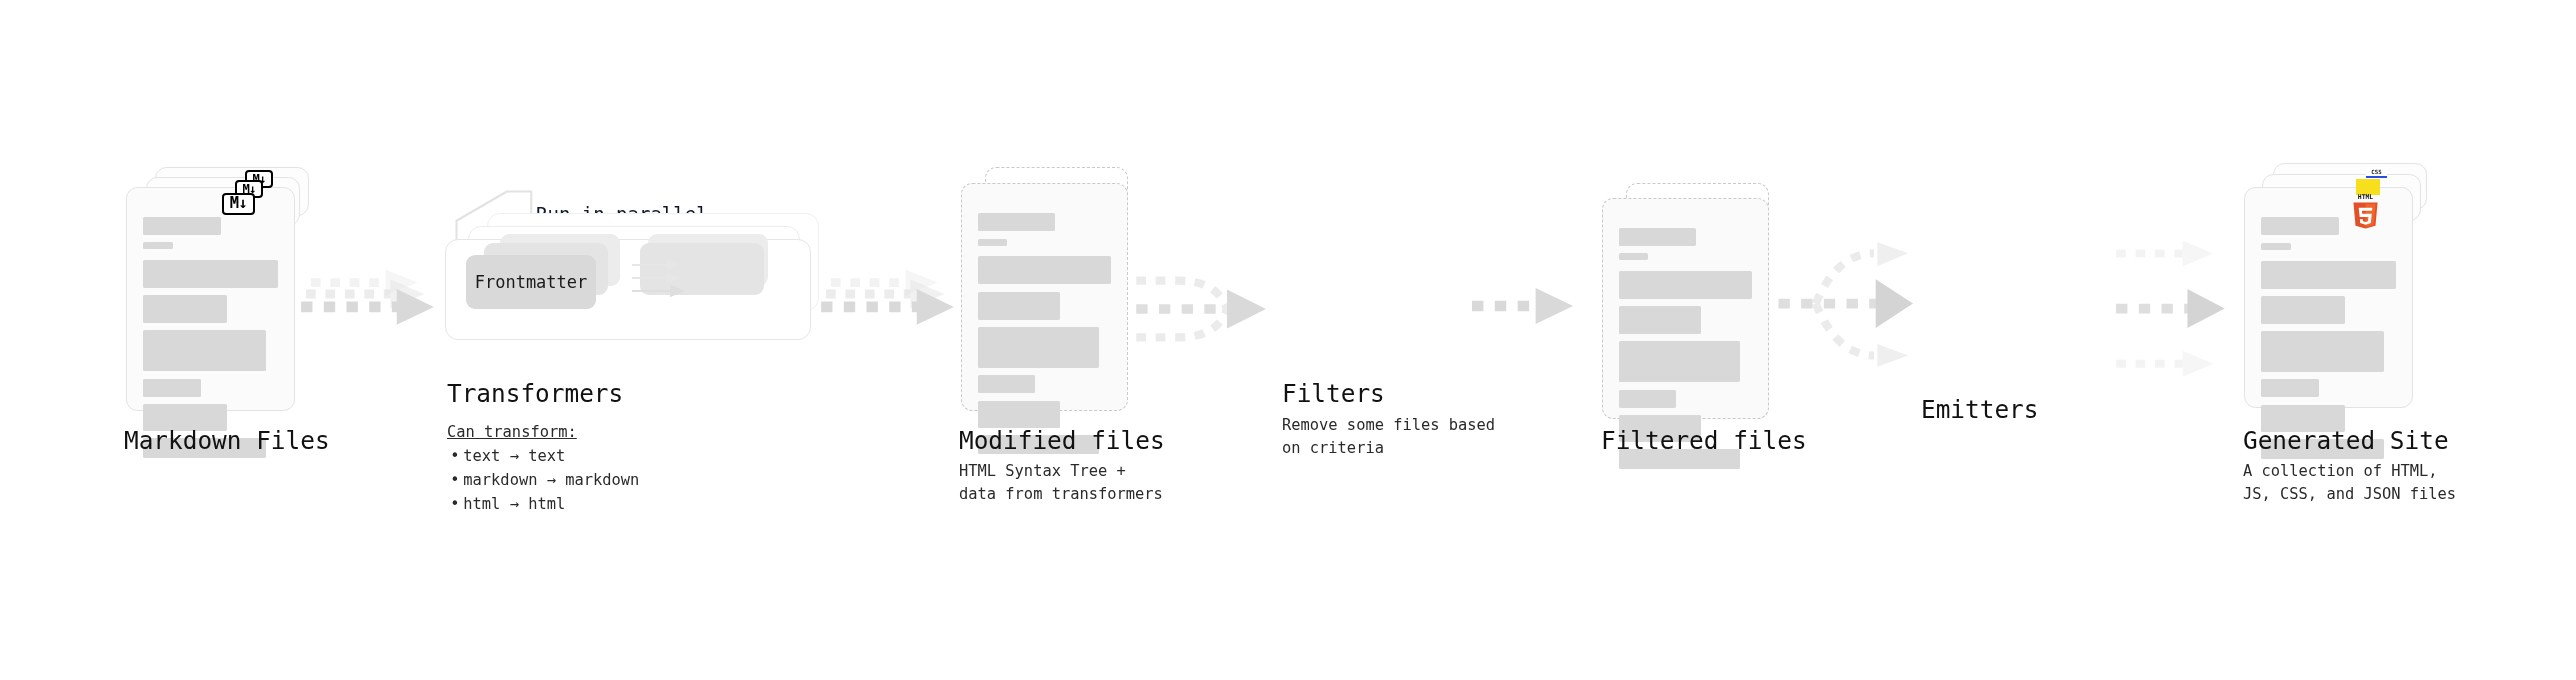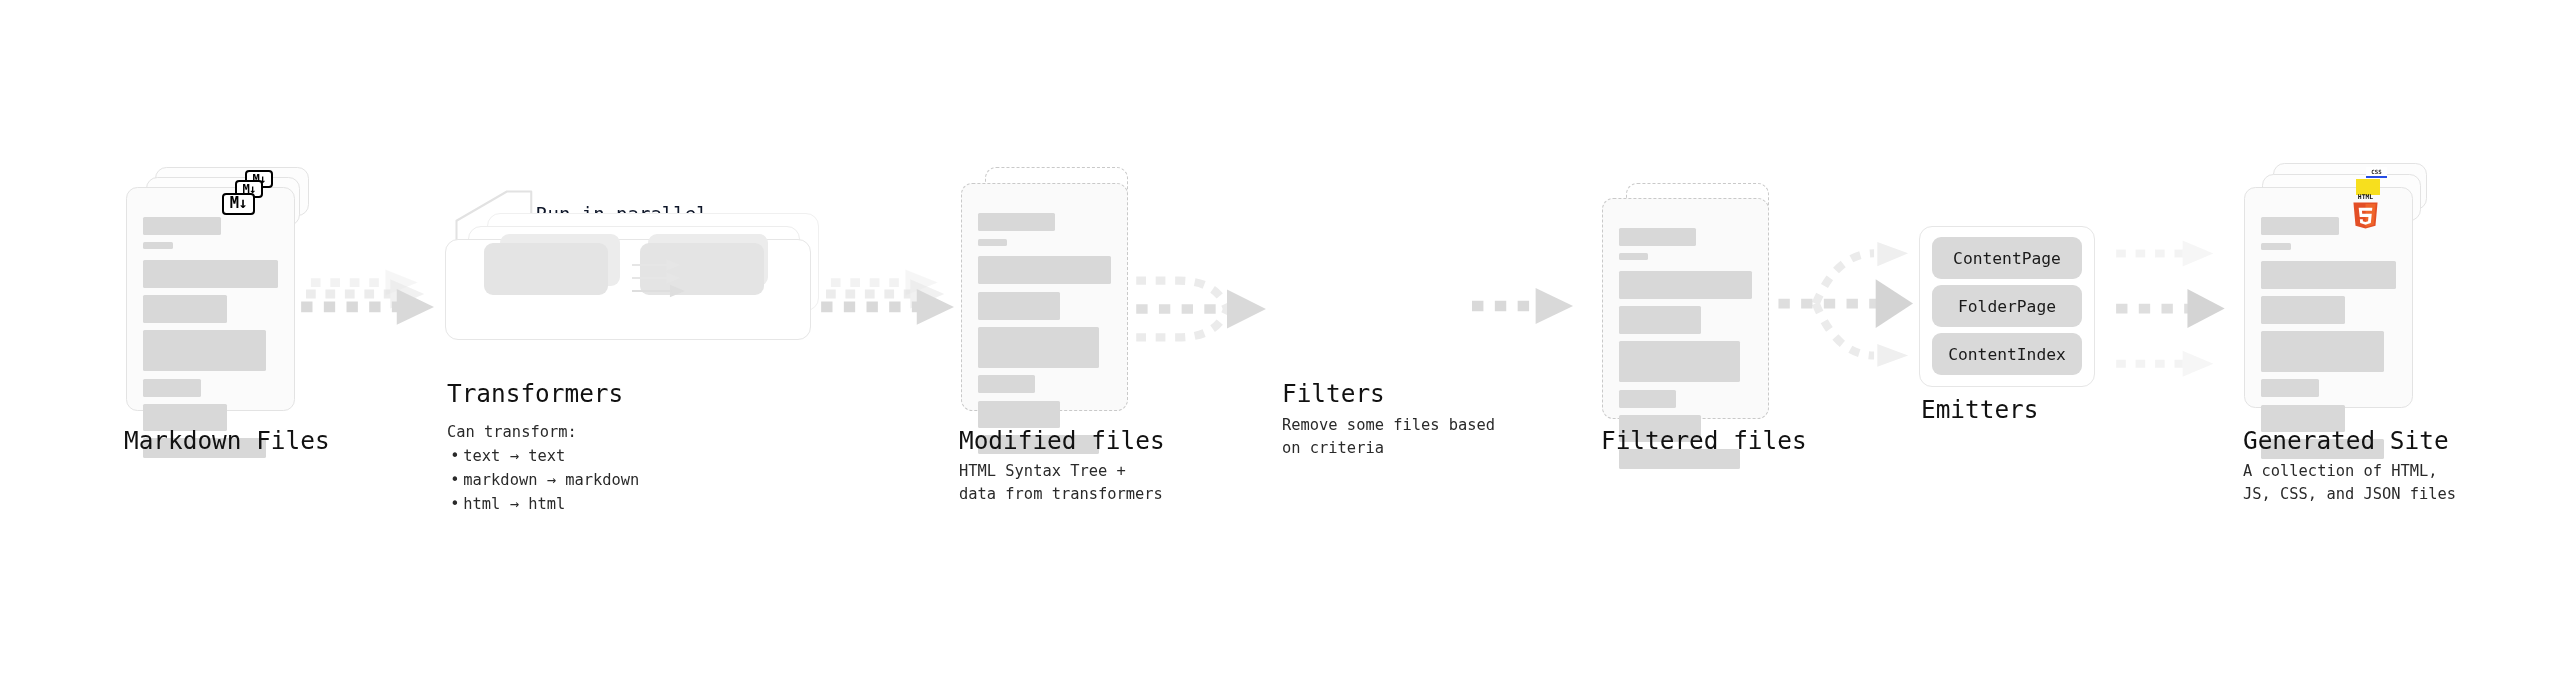--- a/index.html
+++ b/index.html
@@ -130,21 +130,21 @@
     line-height: 1.5;
     color: #2a2a2a;
     white-space: pre-line;
   }
   .bullets {
     position: absolute;
     font-size: 15.4px;
     line-height: 1.55;
     color: #2a2a2a;
   }
-  .bullets .lead { margin: 0 0 0 0; }
+  .bullets .lead { margin: 0 0 0 0; text-decoration: underline; }
   .bullets ul {
     margin: 0;
     padding-left: 16.3px;
     list-style: none;
   }
   .bullets li { position: relative; }
   .bullets li::before {
     content: "\2022";
     position: absolute;
     left: -13px;
@@ -237,20 +237,23 @@
         <polygon points="44,1 56,6 44,11"></polygon>
         <line x1="0" y1="22" x2="46" y2="22"></line>
         <polygon points="44,17 56,22 44,27"></polygon>
       </g>
       <g stroke="#dedede" stroke-width="2.5" fill="#dedede">
         <line x1="0" y1="38" x2="50" y2="38"></line>
         <polygon points="48,32 62,38 48,44"></polygon>
       </g>
     </svg>
 
+    <div class="chip" style="left:21px; top:62px; width:130px; height:54px;">
+      <span>Frontmatter</span>
+    </div>
   </div>
 
   <div class="title" style="left:447px; top:379px;">Transformers</div>
 
   <div class="bullets" style="left:447px; top:421px;">
     <div class="lead">Can transform:</div>
     <ul>
       <li>text → text</li>
       <li>markdown → markdown</li>
       <li>html → html</li>
@@ -333,32 +336,20 @@
     <g fill="none" stroke="#ebebeb" stroke-width="10" stroke-dasharray="12 12">
       <path d="M46,92 Q72,30 118,30"></path>
       <path d="M46,92 Q72,156 118,156"></path>
     </g>
     <polygon points="122,16 160,30 122,46" fill="#efefef"></polygon>
     <polygon points="122,142 160,156 122,170" fill="#efefef"></polygon>
     <line x1="0" y1="92" x2="124" y2="92" stroke="#dedede" stroke-width="12" stroke-dasharray="14 14"></line>
     <polygon points="120,62 166,92 120,122" fill="#d4d4d4"></polygon>
   </svg>
 
-  <div class="node" style="left:1919px; top:226px; width:187px; height:163px;">
-    <div class="groupbox" style="left:0px; top:0px; width:176px; height:161px;"></div>
-    <div class="chip" style="left:13px; top:11.4px; width:150px; height:42px; font-size:16.3px;">
-      <span>ContentPage</span>
-    </div>
-    <div class="chip" style="left:13px; top:59px; width:150px; height:42px; font-size:16.3px;">
-      <span>FolderPage</span>
-    </div>
-    <div class="chip" style="left:13px; top:107px; width:150px; height:42px; font-size:16.3px;">
-      <span>ContentIndex</span>
-    </div>
-  </div>
 
   <div class="title" style="left:1921px; top:395px;">Emitters</div>
 
   <svg class="flow" style="left:2116px; top:234px;" width="138" height="154" viewBox="0 0 170 190">
     <g opacity="0.55">
       <line x1="0" y1="24" x2="86" y2="24" stroke="#ebebeb" stroke-width="10" stroke-dasharray="12 12"></line>
       <polygon points="82,8 120,24 82,40" fill="#efefef"></polygon>
     </g>
     <g>
       <line x1="0" y1="92" x2="92" y2="92" stroke="#dedede" stroke-width="12" stroke-dasharray="14 14"></line>

